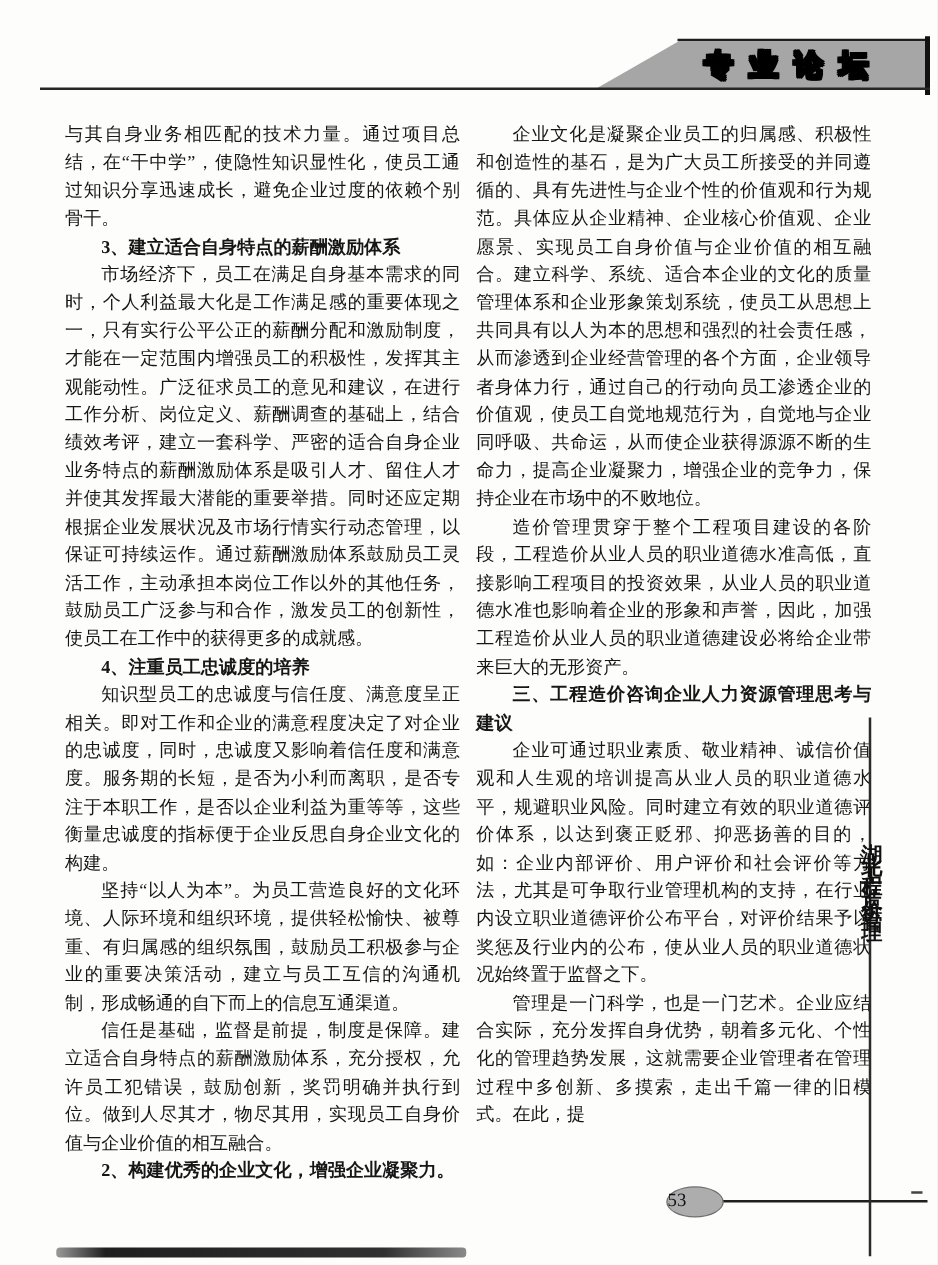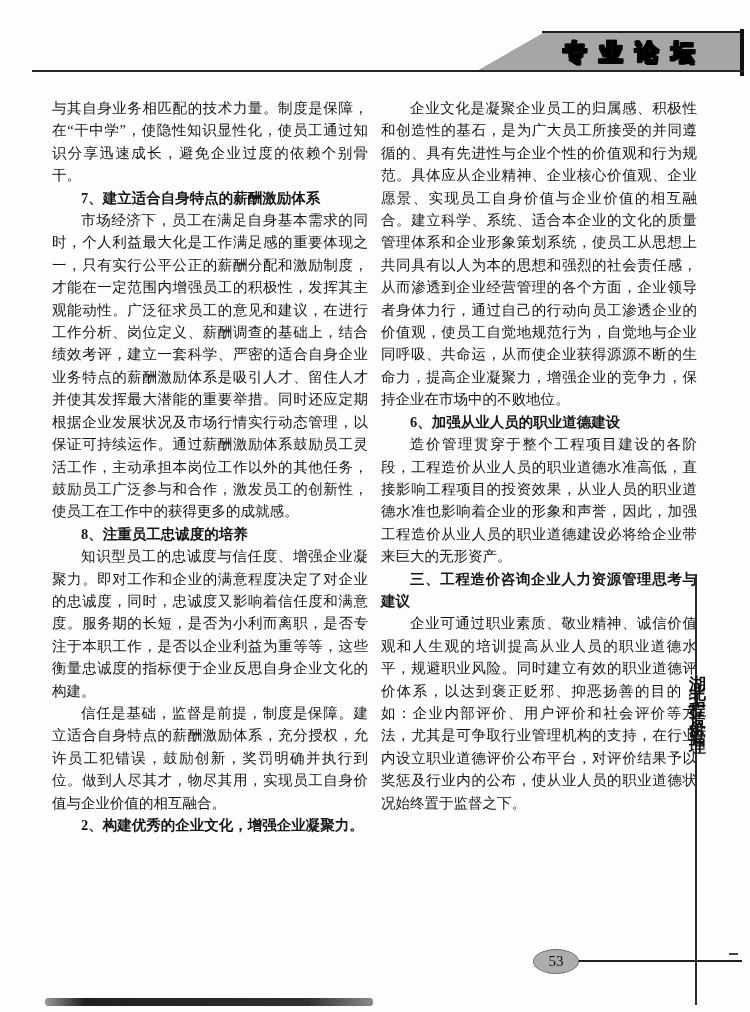--- a/index.html
+++ b/index.html
@@ -48,21 +48,21 @@
     position:absolute; left:685px; top:586px; height:222px; width:24px;
     writing-mode:vertical-rl; text-orientation:upright;
     font-weight:700; font-size:17px; letter-spacing:9px; color:#101010;
     text-align:center; z-index:2;
   }
 
   
   .page-badge {
     position:absolute; left:533px; top:949px; width:46px; height:25px;
     background:#adadad; border:1px solid #6e6e6e; border-radius:50%;
-    display:flex; align-items:center; justify-content:center;
+    display:flex; align-items:center; justify-content:flex-start;
     font-size:15px; color:#111; box-sizing:border-box; z-index:2;
   }
   .footer-line { position:absolute; left:577px; top:960px; width:165px; height:2px; background:#1f1f1f; }
   .footer-dash { position:absolute; left:729px; top:953px; width:9px; height:2px; background:#444; }
   .footer-bar {
     position:absolute; left:45px; top:998px; width:328px; height:8px;
     background:linear-gradient(90deg,#9a9a9a,#1f1f1f 12%,#303030 80%,#8a8a8a);
     border-radius:3px;
   }
 </style>
@@ -72,34 +72,35 @@
 <div class="page">
 
   <div class="banner"></div>
   <div class="banner-top-edge"></div>
   <div class="banner-tick"></div>
   <div class="banner-text">专业论坛</div>
   <div class="header-rule"></div>
 
   <div class="content">
     <div class="col" id="col-left">
-        <p class="para no-indent">与其自身业务相匹配的技术力量。制度是保障，在“干中学”，使隐性知识显性化，使员工通过知识分享迅速成长，避免企业过度的依赖个别骨干。</p>
-        <p class="para bold">7、建立适合自身特点的薪酬激励体系</p>
+        <p class="para no-indent">与其自身业务相匹配的技术力量。通过项目总结，在“干中学”，使隐性知识显性化，使员工通过知识分享迅速成长，避免企业过度的依赖个别骨干。</p>
+        <p class="para bold">3、建立适合自身特点的薪酬激励体系</p>
         <p class="para">市场经济下，员工在满足自身基本需求的同时，个人利益最大化是工作满足感的重要体现之一，只有实行公平公正的薪酬分配和激励制度，才能在一定范围内增强员工的积极性，发挥其主观能动性。广泛征求员工的意见和建议，在进行工作分析、岗位定义、薪酬调查的基础上，结合绩效考评，建立一套科学、严密的适合自身企业业务特点的薪酬激励体系是吸引人才、留住人才并使其发挥最大潜能的重要举措。同时还应定期根据企业发展状况及市场行情实行动态管理，以保证可持续运作。通过薪酬激励体系鼓励员工灵活工作，主动承担本岗位工作以外的其他任务，鼓励员工广泛参与和合作，激发员工的创新性，使员工在工作中的获得更多的成就感。</p>
-        <p class="para bold">8、注重员工忠诚度的培养</p>
-        <p class="para">知识型员工的忠诚度与信任度、增强企业凝聚力。即对工作和企业的满意程度决定了对企业的忠诚度，同时，忠诚度又影响着信任度和满意度。服务期的长短，是否为小利而离职，是否专注于本职工作，是否以企业利益为重等等，这些衡量忠诚度的指标便于企业反思自身企业文化的构建。</p>
+        <p class="para bold">4、注重员工忠诚度的培养</p>
+        <p class="para">知识型员工的忠诚度与信任度、满意度呈正相关。即对工作和企业的满意程度决定了对企业的忠诚度，同时，忠诚度又影响着信任度和满意度。服务期的长短，是否为小利而离职，是否专注于本职工作，是否以企业利益为重等等，这些衡量忠诚度的指标便于企业反思自身企业文化的构建。</p>
+        <p class="para">坚持“以人为本”。为员工营造良好的文化环境、人际环境和组织环境，提供轻松愉快、被尊重、有归属感的组织氛围，鼓励员工积极参与企业的重要决策活动，建立与员工互信的沟通机制，形成畅通的自下而上的信息互通渠道。</p>
         <p class="para">信任是基础，监督是前提，制度是保障。建立适合自身特点的薪酬激励体系，充分授权，允许员工犯错误，鼓励创新，奖罚明确并执行到位。做到人尽其才，物尽其用，实现员工自身价值与企业价值的相互融合。</p>
         <p class="para bold">2、构建优秀的企业文化，增强企业凝聚力。</p>
       </div>
     <div class="col" id="col-right">
         <p class="para">企业文化是凝聚企业员工的归属感、积极性和创造性的基石，是为广大员工所接受的并同遵循的、具有先进性与企业个性的价值观和行为规范。具体应从企业精神、企业核心价值观、企业愿景、实现员工自身价值与企业价值的相互融合。建立科学、系统、适合本企业的文化的质量管理体系和企业形象策划系统，使员工从思想上共同具有以人为本的思想和强烈的社会责任感，从而渗透到企业经营管理的各个方面，企业领导者身体力行，通过自己的行动向员工渗透企业的价值观，使员工自觉地规范行为，自觉地与企业同呼吸、共命运，从而使企业获得源源不断的生命力，提高企业凝聚力，增强企业的竞争力，保持企业在市场中的不败地位。</p>
-        <p class="para bold">6、加强从业人员的职业道德建设</p>
         <p class="para">造价管理贯穿于整个工程项目建设的各阶段，工程造价从业人员的职业道德水准高低，直接影响工程项目的投资效果，从业人员的职业道德水准也影响着企业的形象和声誉，因此，加强工程造价从业人员的职业道德建设必将给企业带来巨大的无形资产。</p>
         <p class="para bold">三、工程造价咨询企业人力资源管理思考与建议</p>
         <p class="para">企业可通过职业素质、敬业精神、诚信价值观和人生观的培训提高从业人员的职业道德水平，规避职业风险。同时建立有效的职业道德评价体系，以达到褒正贬邪、抑恶扬善的目的，如：企业内部评价、用户评价和社会评价等方法，尤其是可争取行业管理机构的支持，在行业内设立职业道德评价公布平台，对评价结果予以奖惩及行业内的公布，使从业人员的职业道德状况始终置于监督之下。</p>
+        <p class="para">管理是一门科学，也是一门艺术。企业应结合实际，充分发挥自身优势，朝着多元化、个性化的管理趋势发展，这就需要企业管理者在管理过程中多创新、多摸索，走出千篇一律的旧模式。在此，提</p>
       </div>
   </div>
 
   <div class="v-rule"></div>
   <div class="v-title">湖北工程造价管理</div>
 
   <div class="page-badge">
     <span>53</span>
   </div>
   <div class="footer-line"></div>

